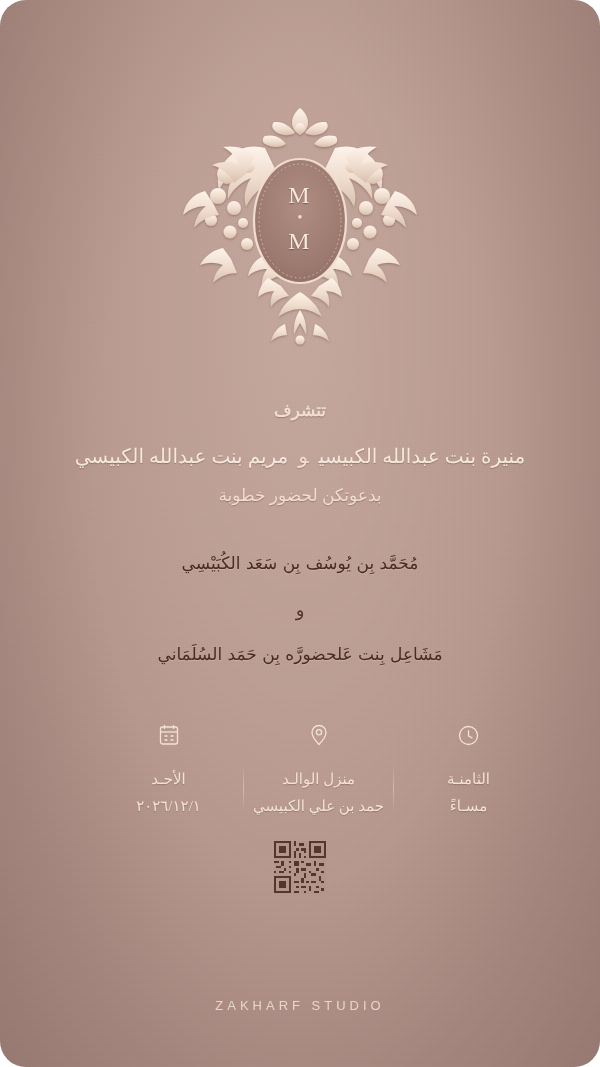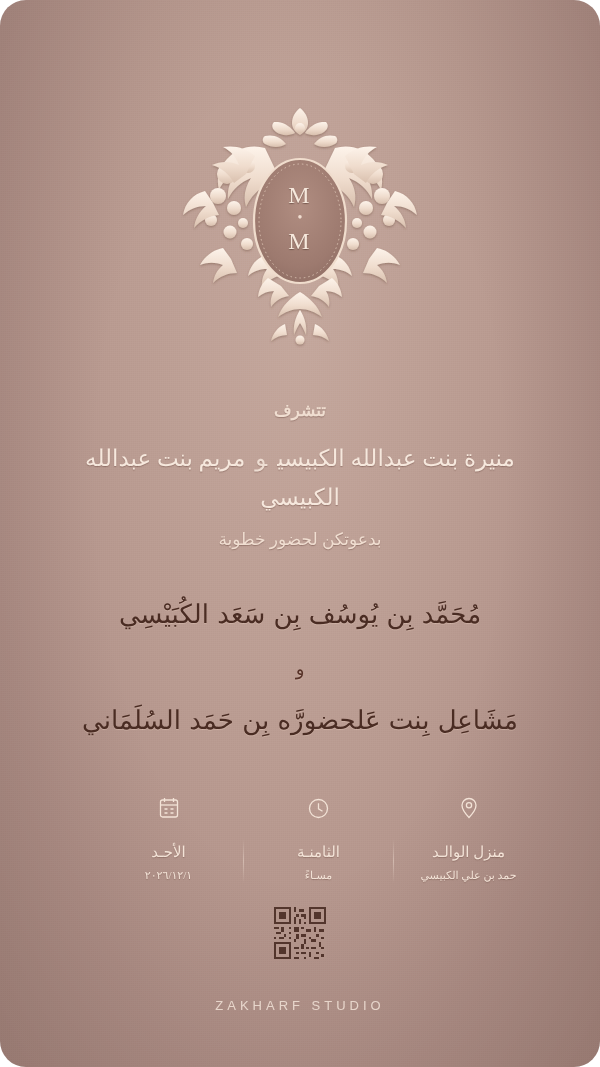--- a/index.html
+++ b/index.html
@@ -71,21 +71,21 @@
   }
   .line-intro {
     font-size: 17px;
     letter-spacing: .5px;
     color: #f0ded1;
     text-shadow: 0 1px 1px rgba(90,55,45,.35);
     margin-bottom: 18px;
     font-weight: bold;
   }
   .line-hosts {
-    font-size: 23px;
+    font-size: 20px;
     line-height: 1.7;
     color: #f6e8dd;
     text-shadow: 0 1px 1px rgba(90,55,45,.35);
     padding: 0 58px;
   }
   .line-hosts .sep { padding: 0 10px; opacity: .85; }
   .line-request {
     margin-top: 12px;
     font-size: 17px;
     color: #f0ded1;
@@ -93,21 +93,21 @@
   }
 
   
   .names {
     margin-top: 44px;
     width: 100%;
     text-align: center;
   }
   .groom-name, .bride-name {
     font-family: "DejaVu Serif", "Liberation Serif", serif;
-    font-size: 26px;
+    font-size: 17px;
     letter-spacing: 1px;
     color: #4a2c23;
     text-shadow: 0 1px 0 rgba(255,230,215,.22);
     direction: rtl;
     padding: 0 30px;
     line-height: 1.6;
   }
   .amp {
     margin: 22px 0 20px;
     font-size: 18px;
@@ -148,21 +148,21 @@
     justify-content: center;
     margin-bottom: 16px;
   }
   .detail-icon svg { display:block; }
   .detail-l1 {
     font-size: 15px;
     line-height: 1.75;
     text-shadow: 0 1px 1px rgba(90,55,45,.3);
   }
   .detail-l2 {
-    font-size: 11px;
+    font-size: 15px;
     line-height: 1.75;
     text-shadow: 0 1px 1px rgba(90,55,45,.3);
   }
 
   
   .qr-wrap {
     margin-top: 22px;
     display: flex;
     justify-content: center;
   }
@@ -307,38 +307,38 @@
             <path d="M6.5 2v4M15.5 2v4"></path>
             <path d="M6.5 13h3M12.5 13h3M6.5 17h3M12.5 17h3"></path>
           </svg>
         </div>
         <div class="detail-l1">الأحـد</div>
         <div class="detail-l2">٢٠٢٦/١٢/١</div>
       </div>
 
       <div class="detail-col">
         <div class="detail-icon">
+          <svg width="20" height="24" viewBox="0 0 20 24" fill="none" stroke="#f3e3d7" stroke-width="1.3">
+            <path d="M10 2.5c-3.9 0-7 3-7 6.8 0 5 7 12.2 7 12.2s7-7.2 7-12.2c0-3.8-3.1-6.8-7-6.8z"></path>
+            <circle cx="10" cy="9.2" r="2.6"></circle>
+          </svg>
+        </div>
+        <div class="detail-l1">منزل الوالـد</div>
+        <div class="detail-l2">حمد بن علي الكبيسي</div>
+      </div>
+
+      <div class="detail-col">
+        <div class="detail-icon">
           <svg width="23" height="23" viewBox="0 0 23 23" fill="none" stroke="#f3e3d7" stroke-width="1.3">
             <circle cx="11.5" cy="11.5" r="9"></circle>
             <path d="M11.5 6.2v5.6l4 2.4"></path>
           </svg>
         </div>
         <div class="detail-l1">الثامنـة</div>
         <div class="detail-l2">مسـاءً</div>
-      </div>
-
-      <div class="detail-col">
-        <div class="detail-icon">
-          <svg width="20" height="24" viewBox="0 0 20 24" fill="none" stroke="#f3e3d7" stroke-width="1.3">
-            <path d="M10 2.5c-3.9 0-7 3-7 6.8 0 5 7 12.2 7 12.2s7-7.2 7-12.2c0-3.8-3.1-6.8-7-6.8z"></path>
-            <circle cx="10" cy="9.2" r="2.6"></circle>
-          </svg>
-        </div>
-        <div class="detail-l1">منزل الوالـد</div>
-        <div class="detail-l2">حمد بن علي الكبيسي</div>
       </div>
 
     </div>
 
     <div class="qr-wrap">
       <svg id="qr" viewBox="0 0 21 21" shape-rendering="crispEdges">
         <rect width="21" height="21" fill="#b2948a"></rect>
         <g fill="#4b2e25">
 
           <rect x="0" y="0" width="7" height="1"></rect>

